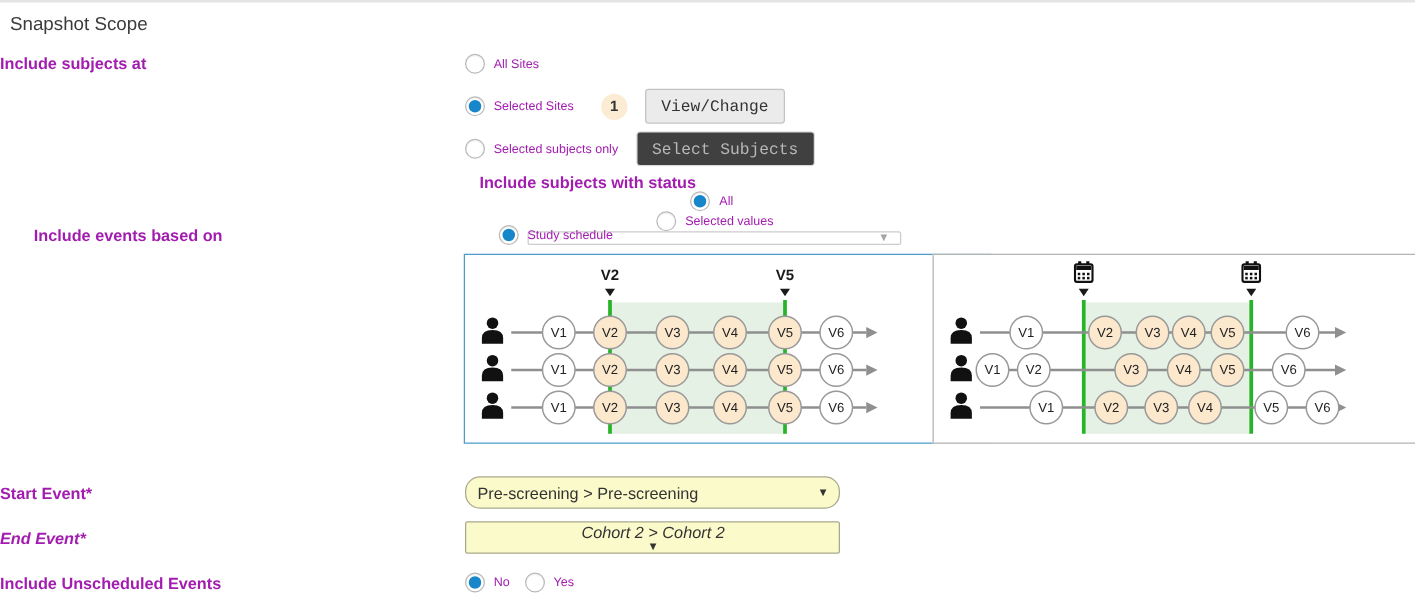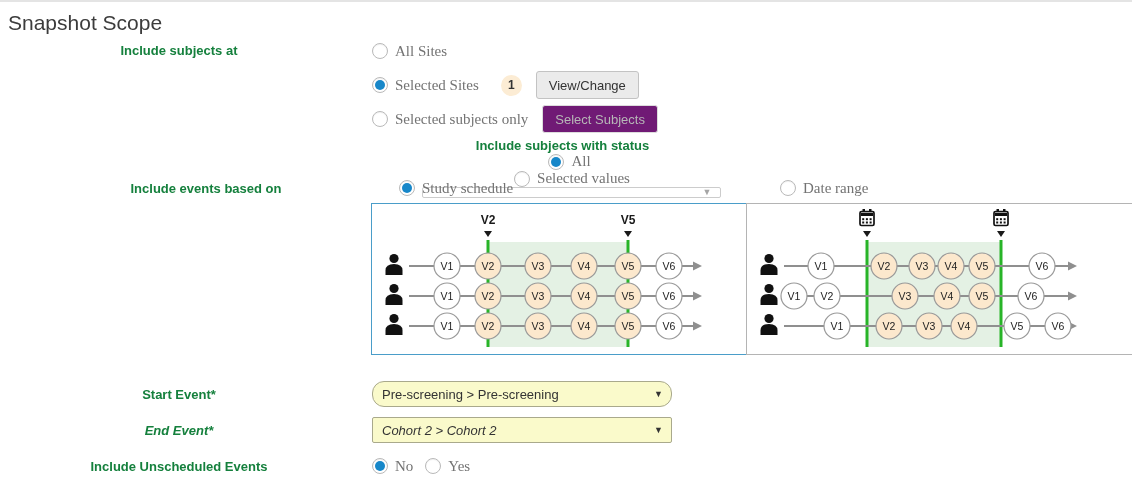--- a/index.html
+++ b/index.html
@@ -1,51 +1,51 @@
 <!DOCTYPE html>
 <html><head>
 <meta charset="utf-8">
 <style>
   * { margin:0; padding:0; box-sizing:border-box; }
   html,body { background:#fff; }
   body {
     width:1132px; height:493px; position:relative; overflow:hidden;
     font-family:"Liberation Sans", sans-serif; border-top:2px solid #e4e4e4;
   }
-  .page-title { position:absolute; left:8px; top:9px; font-size:21px; color:#3c3c3c; }
+  .page-title { position:absolute; left:8px; top:9px; font-size:15px; color:#3c3c3c; }
   .form-row { position:absolute; left:0; display:flex; align-items:center; width:100%; }
   .form-label {
-    width:365px; flex:none; text-align:center; padding-right:7px;
-    font-weight:bold; font-size:13px; color:#15803d;
+    width:365px; flex:none; text-align:left; padding-right:7px;
+    font-weight:bold; font-size:13px; color:#a21caf;
   }
   .opt-stack .form-label { line-height:28px; align-self:flex-start; }
   .options-col { display:flex; flex-direction:column; }
   .radio-item { display:flex; align-items:center; height:28px; margin-left:7px; }
   .options-col .radio-item { margin-bottom:6px; }
   .radio {
     width:16px; height:16px; border-radius:50%; border:1px solid #b9b9b9;
     background:#fff; display:inline-block; position:relative; flex:none;
     box-shadow: inset 0 1px 1px rgba(0,0,0,0.06);
   }
   .radio.on::after {
     content:""; position:absolute; left:2px; top:2px; width:10px; height:10px;
     border-radius:50%; background:#1787c9;
   }
-  .radio-label { margin-left:7px; font-size:15px; color:#737373; white-space:nowrap;font-family:Liberation Serif, serif; }
+  .radio-label { margin-left:7px; font-size:10px; color:#a21caf; white-space:nowrap; }
   .badge {
     margin-left:22px; width:21px; height:21px; border-radius:50%;
     background:#fcecd4; font-size:12px; font-weight:bold; color:#333;
     display:flex; align-items:center; justify-content:center; flex:none;
   }
   .btn {
     margin-left:14px; height:28px; padding:0 12px; background:#ebebeb;
     border:1px solid #c3c3c3; border-radius:3px; font-size:13px; color:#333;
-    font-family:Liberation Sans, sans-serif; white-space:nowrap; cursor:pointer;
-  }
-  .btn.disabled { background:#701a75; border-color:#dddddd; color:#b7b7b7; }
+    font-family:Liberation Mono, monospace; white-space:nowrap; cursor:pointer;
+  }
+  .btn.disabled { background:#404040; border-color:#dddddd; color:#b7b7b7; }
   .select {
     height:26px; border:1px solid #a9a98c; background:#fafacb; border-radius:2px;
     display:flex; align-items:center; justify-content:space-between;
     padding:0 8px 0 9px; font-size:13px; color:#333; width:300px; cursor:pointer;
   }
   .caret { font-size:9px; color:#333; line-height:1; }
   .select.empty { background:#fff; border-color:#cccccc; width:299px; margin-left:10px; }
   .select.empty .caret { color:#a5a5a5; }
   .row-status .radio-item + .radio-item { margin-left:12px; }
   .panel { position:absolute; top:201px; background:#fff; width:422px; height:152px; }
@@ -94,24 +94,20 @@
     <span></span>
     <span class="caret">▼</span>
   </div>
 </div>
 
 <div class="form-row" style="top:172px; height:28px;margin-left:27px;">
   <div class="form-label">Include events based on</div>
   <div class="radio-item">
     <span class="radio on"></span>
     <span class="radio-label">Study schedule</span>
-  </div>
-  <div class="radio-item date-range-radio">
-    <span class="radio"></span>
-    <span class="radio-label">Date range</span>
   </div>
 </div>
 
 <div class="panel panel-study" style="border-color: rgb(74, 157, 201);">
   <svg id="svg-study" width="360" height="150">
       <rect x="116" y="38" width="140" height="105" fill="#e4f1e4"></rect>
       <line x1="116" y1="36" x2="116" y2="143" stroke="#28b428" stroke-width="3"></line>
       <line x1="256" y1="36" x2="256" y2="143" stroke="#28b428" stroke-width="3"></line>
       <text x="116" y="20" text-anchor="middle" font-size="12" font-weight="bold" fill="#1a1a1a">V2</text>
       <polygon points="112,27 120,27 116,33" fill="#1a1a1a"></polygon>
@@ -248,21 +244,21 @@
 <div class="form-row" style="top:379px; height:26px;">
   <div class="form-label">Start Event*</div>
   <div class="select" style="margin-left:7px;border-radius:12px;">
     <span>Pre-screening &gt; Pre-screening</span>
     <span class="caret">▼</span>
   </div>
 </div>
 
 <div class="form-row" style="top:415px; height:26px;font-style:italic;">
   <div class="form-label">End Event*</div>
-  <div class="select" style="margin-left:7px;">
+  <div class="select" style="margin-left:7px;flex-direction:column;">
     <span>Cohort 2 &gt; Cohort 2</span>
     <span class="caret">▼</span>
   </div>
 </div>
 
 <div class="form-row" style="top:450px; height:28px;">
   <div class="form-label">Include Unscheduled Events</div>
   <div class="radio-item">
     <span class="radio on"></span>
     <span class="radio-label">No</span>

